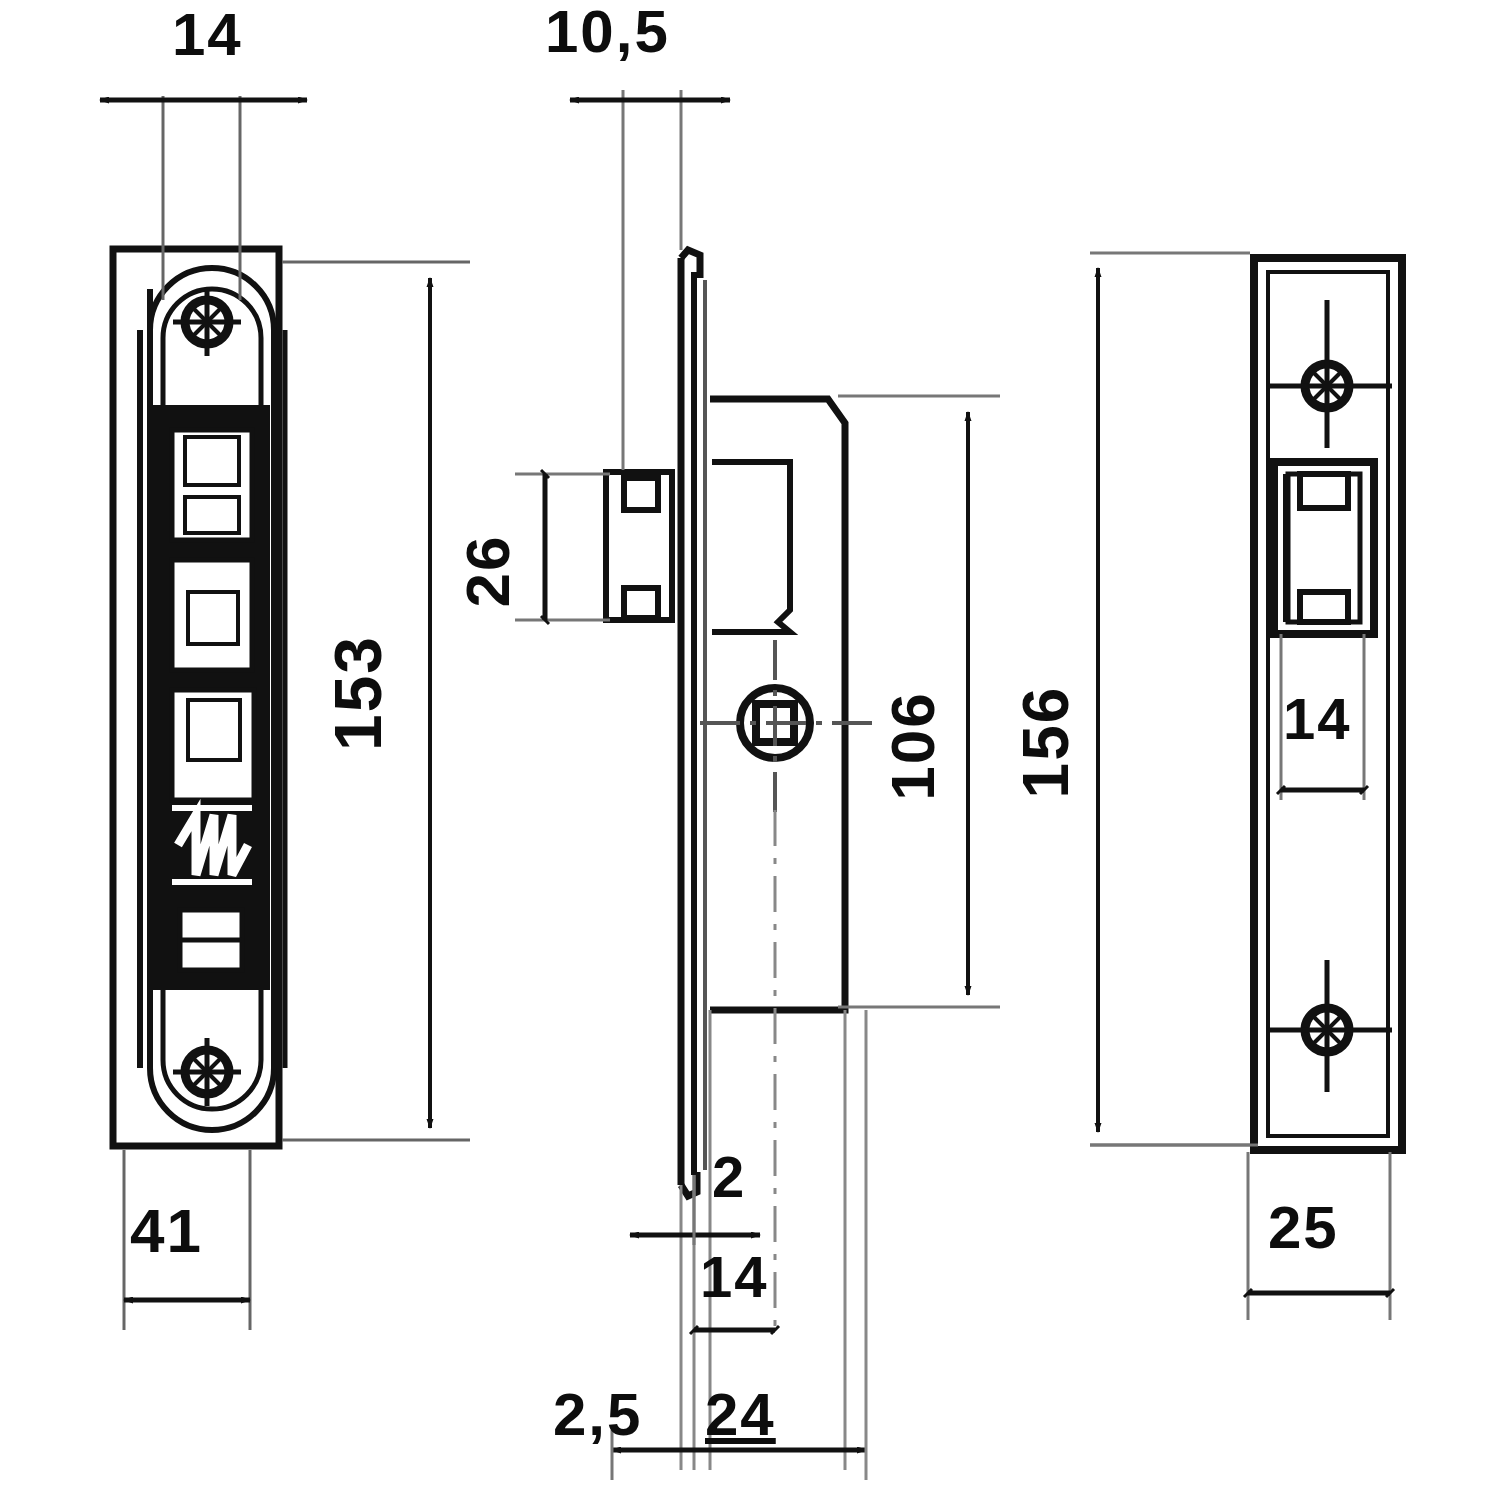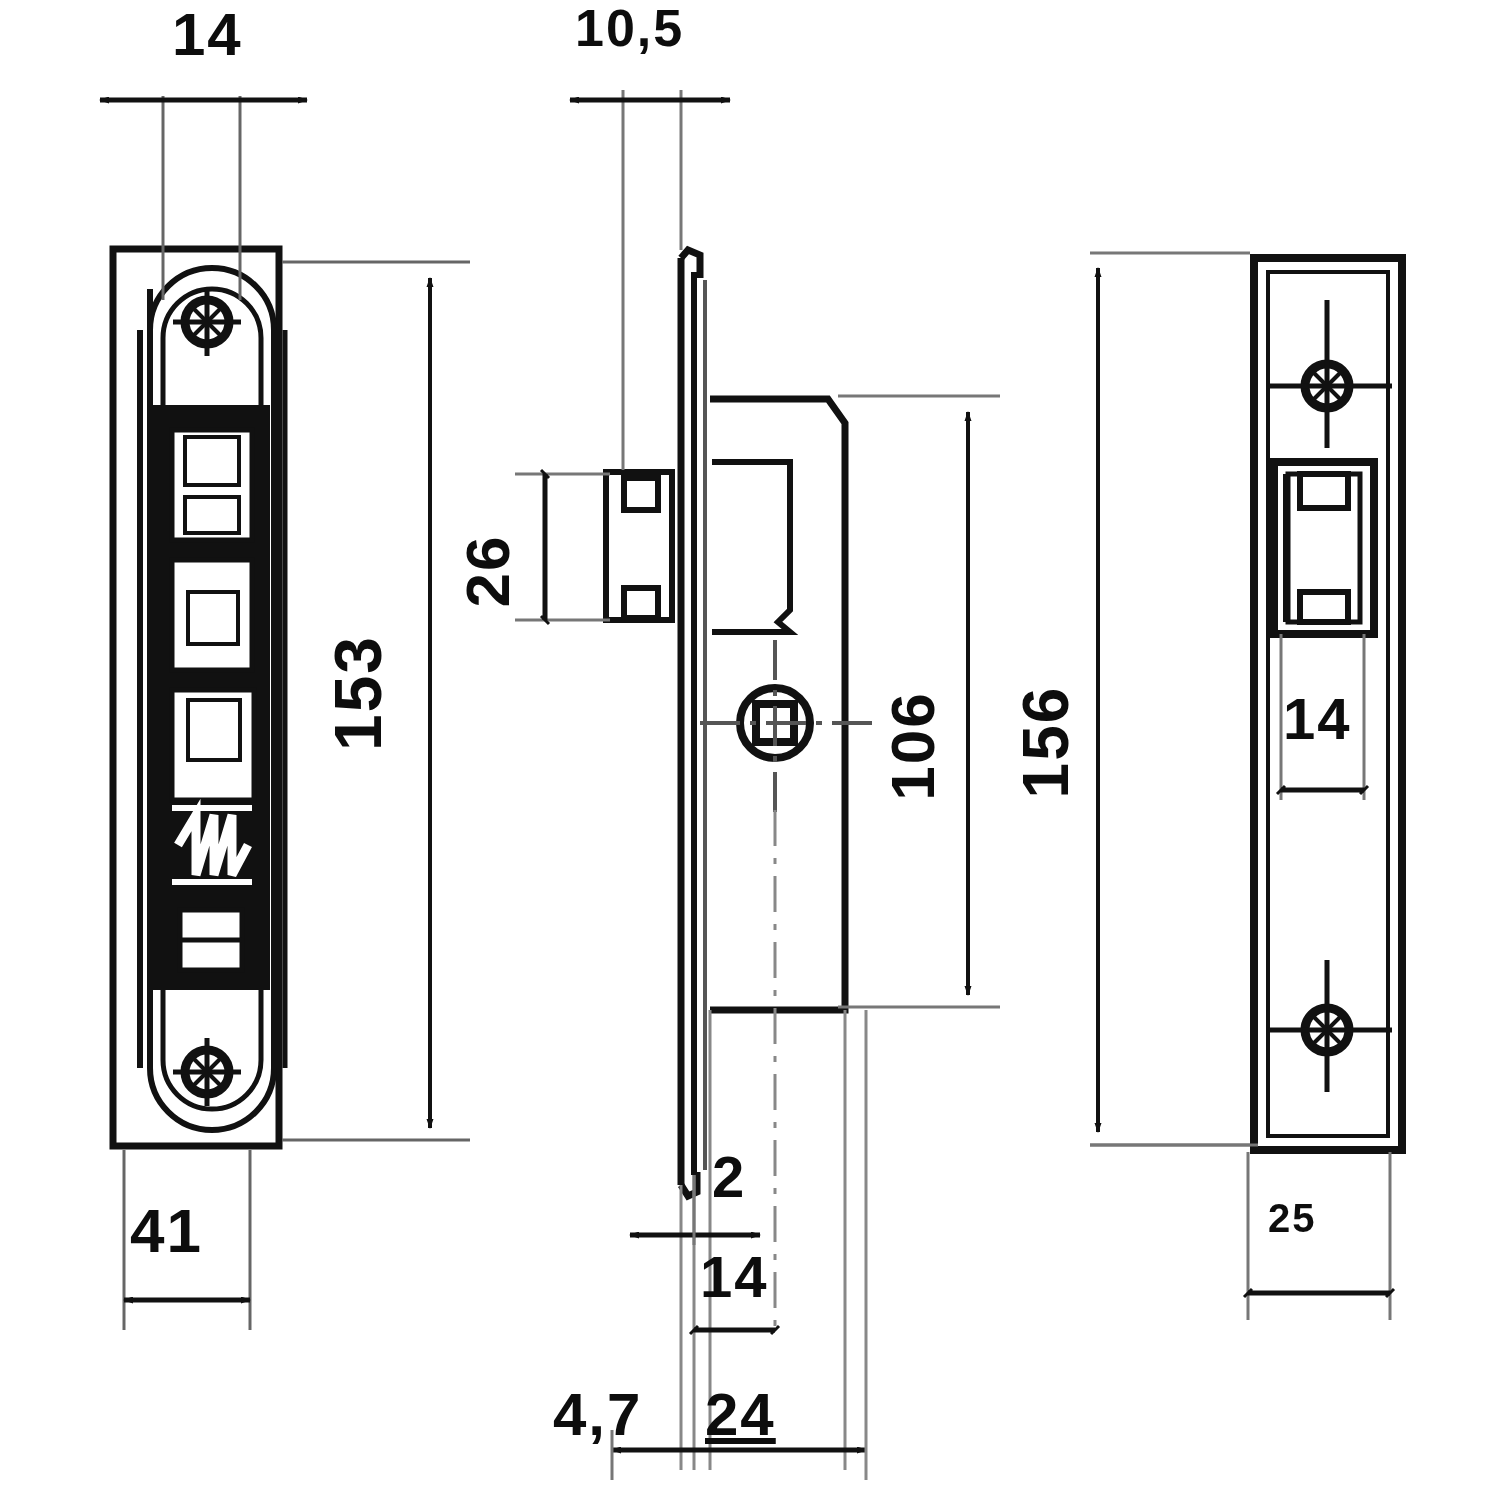--- a/index.html
+++ b/index.html
@@ -234,33 +234,33 @@
       <line x1="1090" y1="1145" x2="1258" y2="1145" stroke="#777777" stroke-width="3"></line>
     </g>
   </svg>
 
   <div class="dimtext" style="left:172px; top:5px; font-size:60px;">14</div>
 
   <div class="dimtext vtext" style="left:300px; top:660px; font-size:66px; transform:rotate(-90deg);">153</div>
 
   <div class="dimtext" style="left:130px; top:1200px; font-size:62px;">41</div>
 
-  <div class="dimtext" style="left:575px; top:2px; font-size:52px;text-align:right;">10,5</div>
+  <div class="dimtext" style="left:545px; top:2px; font-size:60px;text-align:right;">10,5</div>
 
   <div class="dimtext vtext" style="left:452px; top:540px; font-size:62px; transform:rotate(-90deg);">26</div>
 
   <div class="dimtext vtext" style="left:858px; top:715px; font-size:62px; transform:rotate(-90deg);">106</div>
 
   <div class="dimtext vtext" style="left:990px; top:710px; font-size:64px; transform:rotate(-90deg);">156</div>
 
   <div class="dimtext" style="left:712px; top:1148px; font-size:58px;">2</div>
 
   <div class="dimtext" style="left:700px; top:1248px; font-size:58px;">14</div>
 
-  <div class="dimtext" style="left:553px; top:1385px; font-size:60px;">4,7</div>
+  <div class="dimtext" style="left:553px; top:1385px; font-size:60px;">2,5</div>
 
   <div class="dimtext" style="left:705px; top:1385px; font-size:60px;text-decoration:underline;">24</div>
 
   <div class="dimtext" style="left:1283px; top:690px; font-size:58px;">14</div>
 
-  <div class="dimtext" style="left:1268px; top:1198px; font-size:40px;">25</div>
+  <div class="dimtext" style="left:1268px; top:1198px; font-size:60px;">25</div>
 
 </div>
 
 </body></html>

